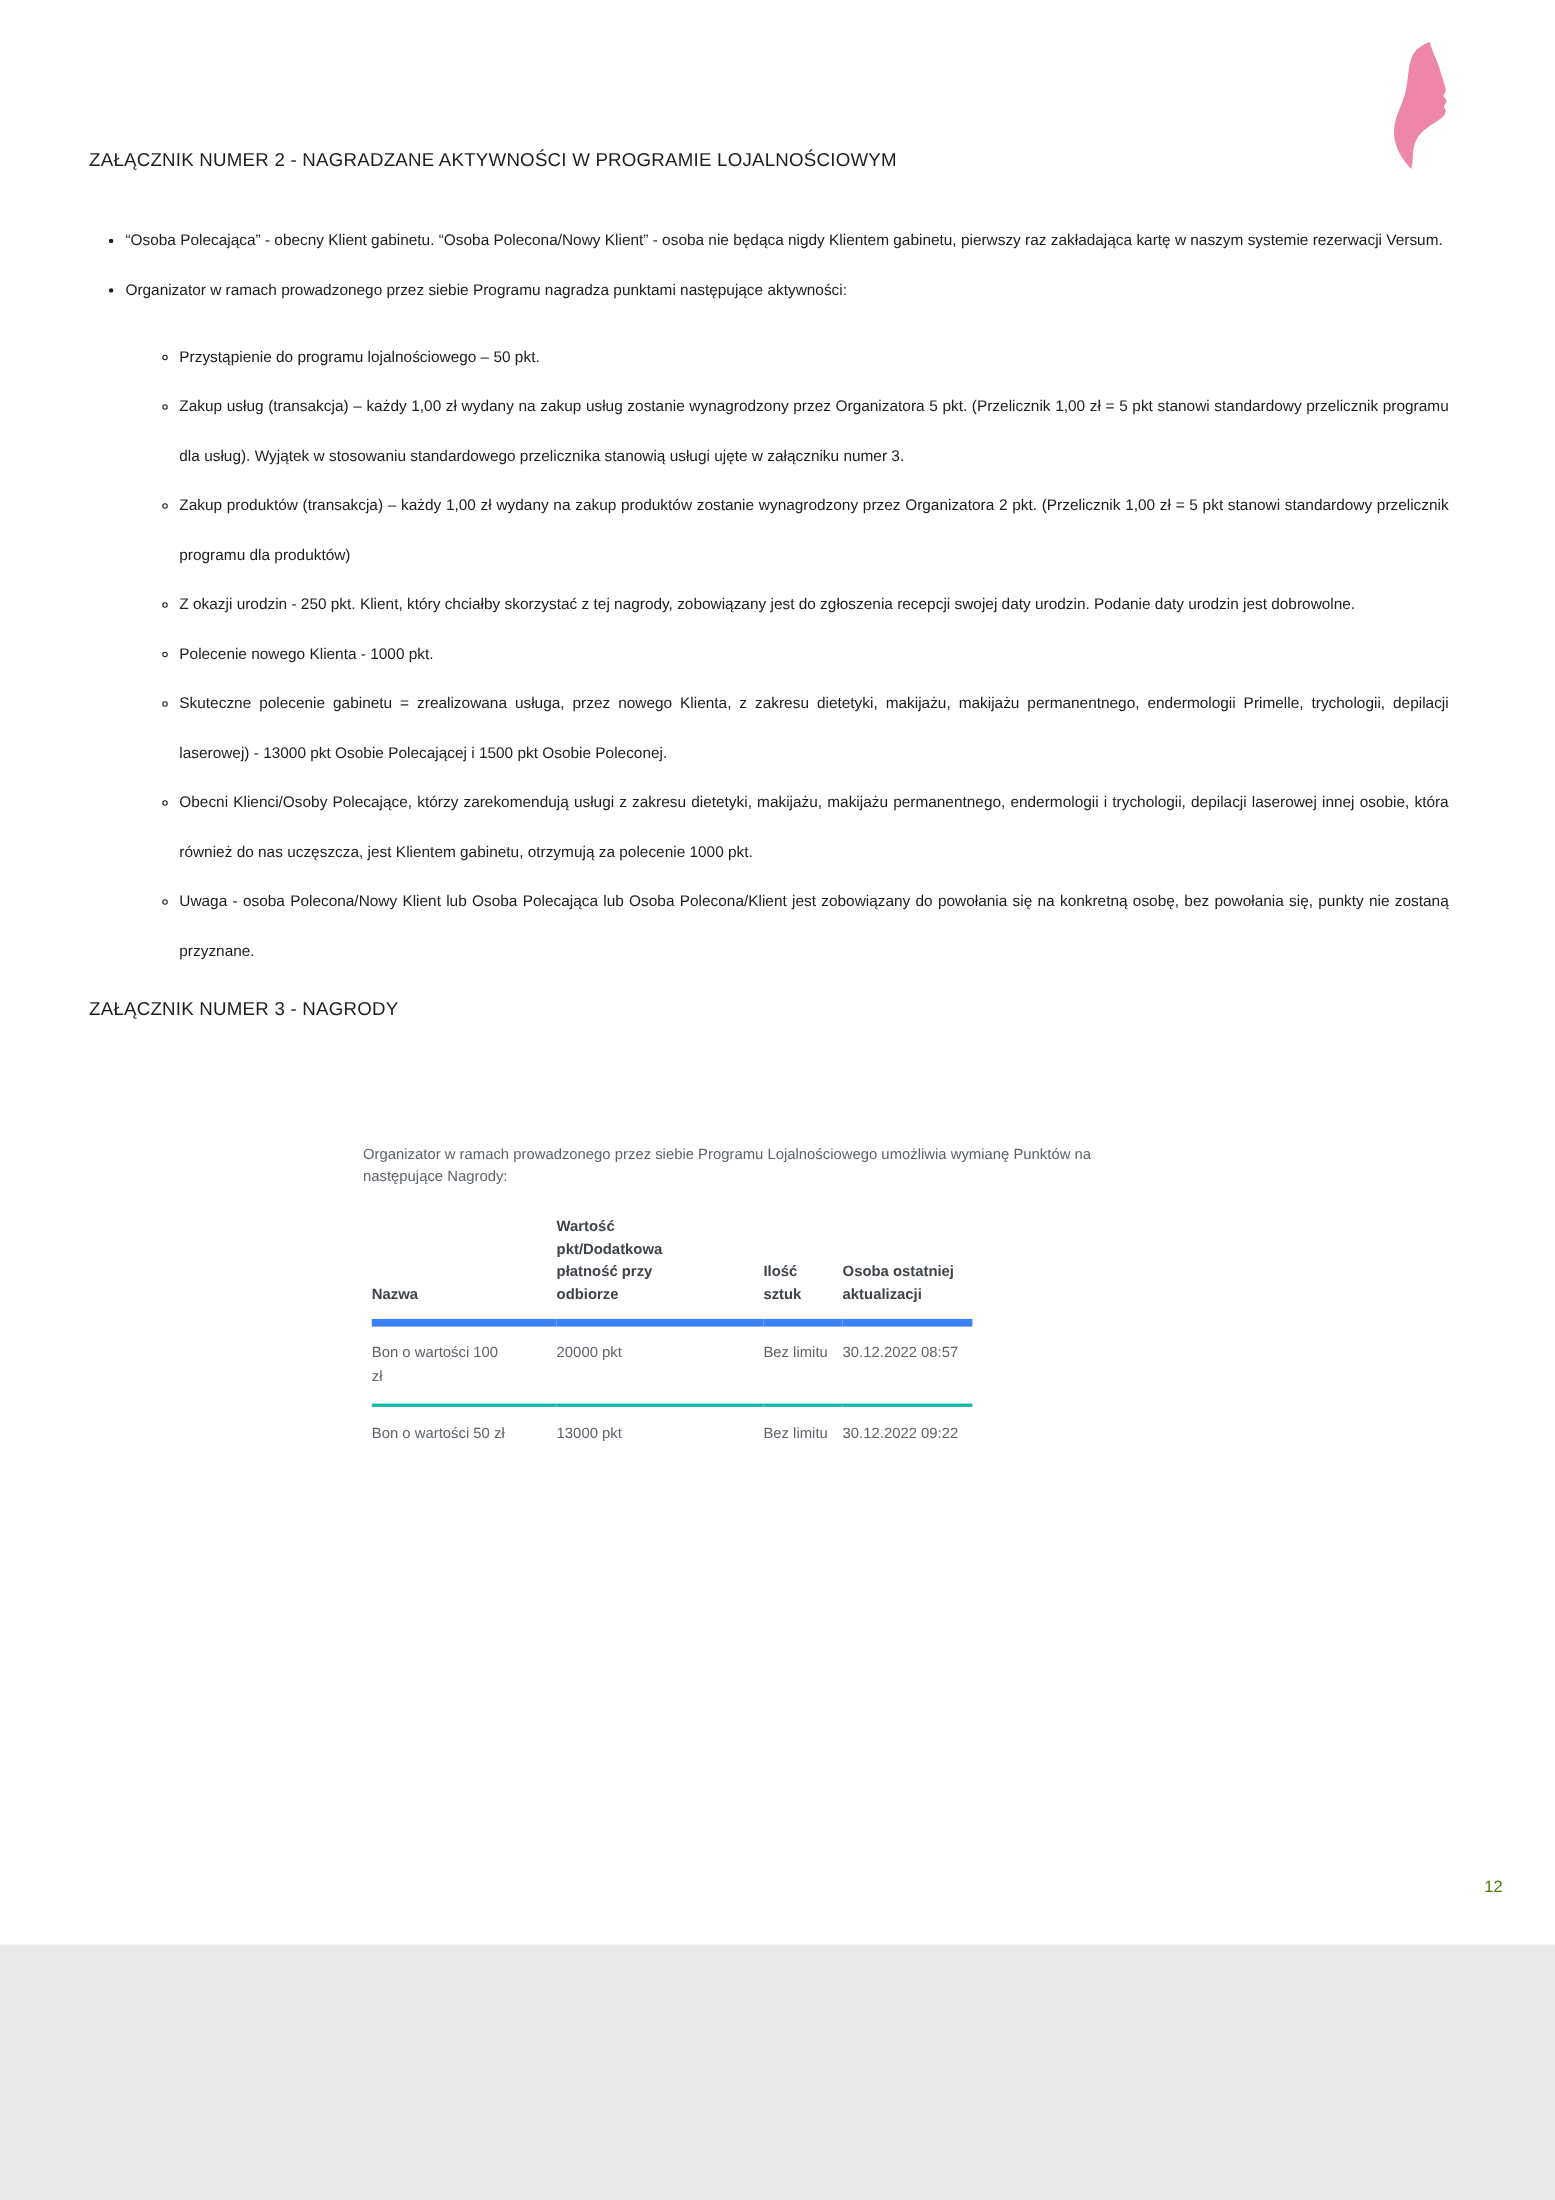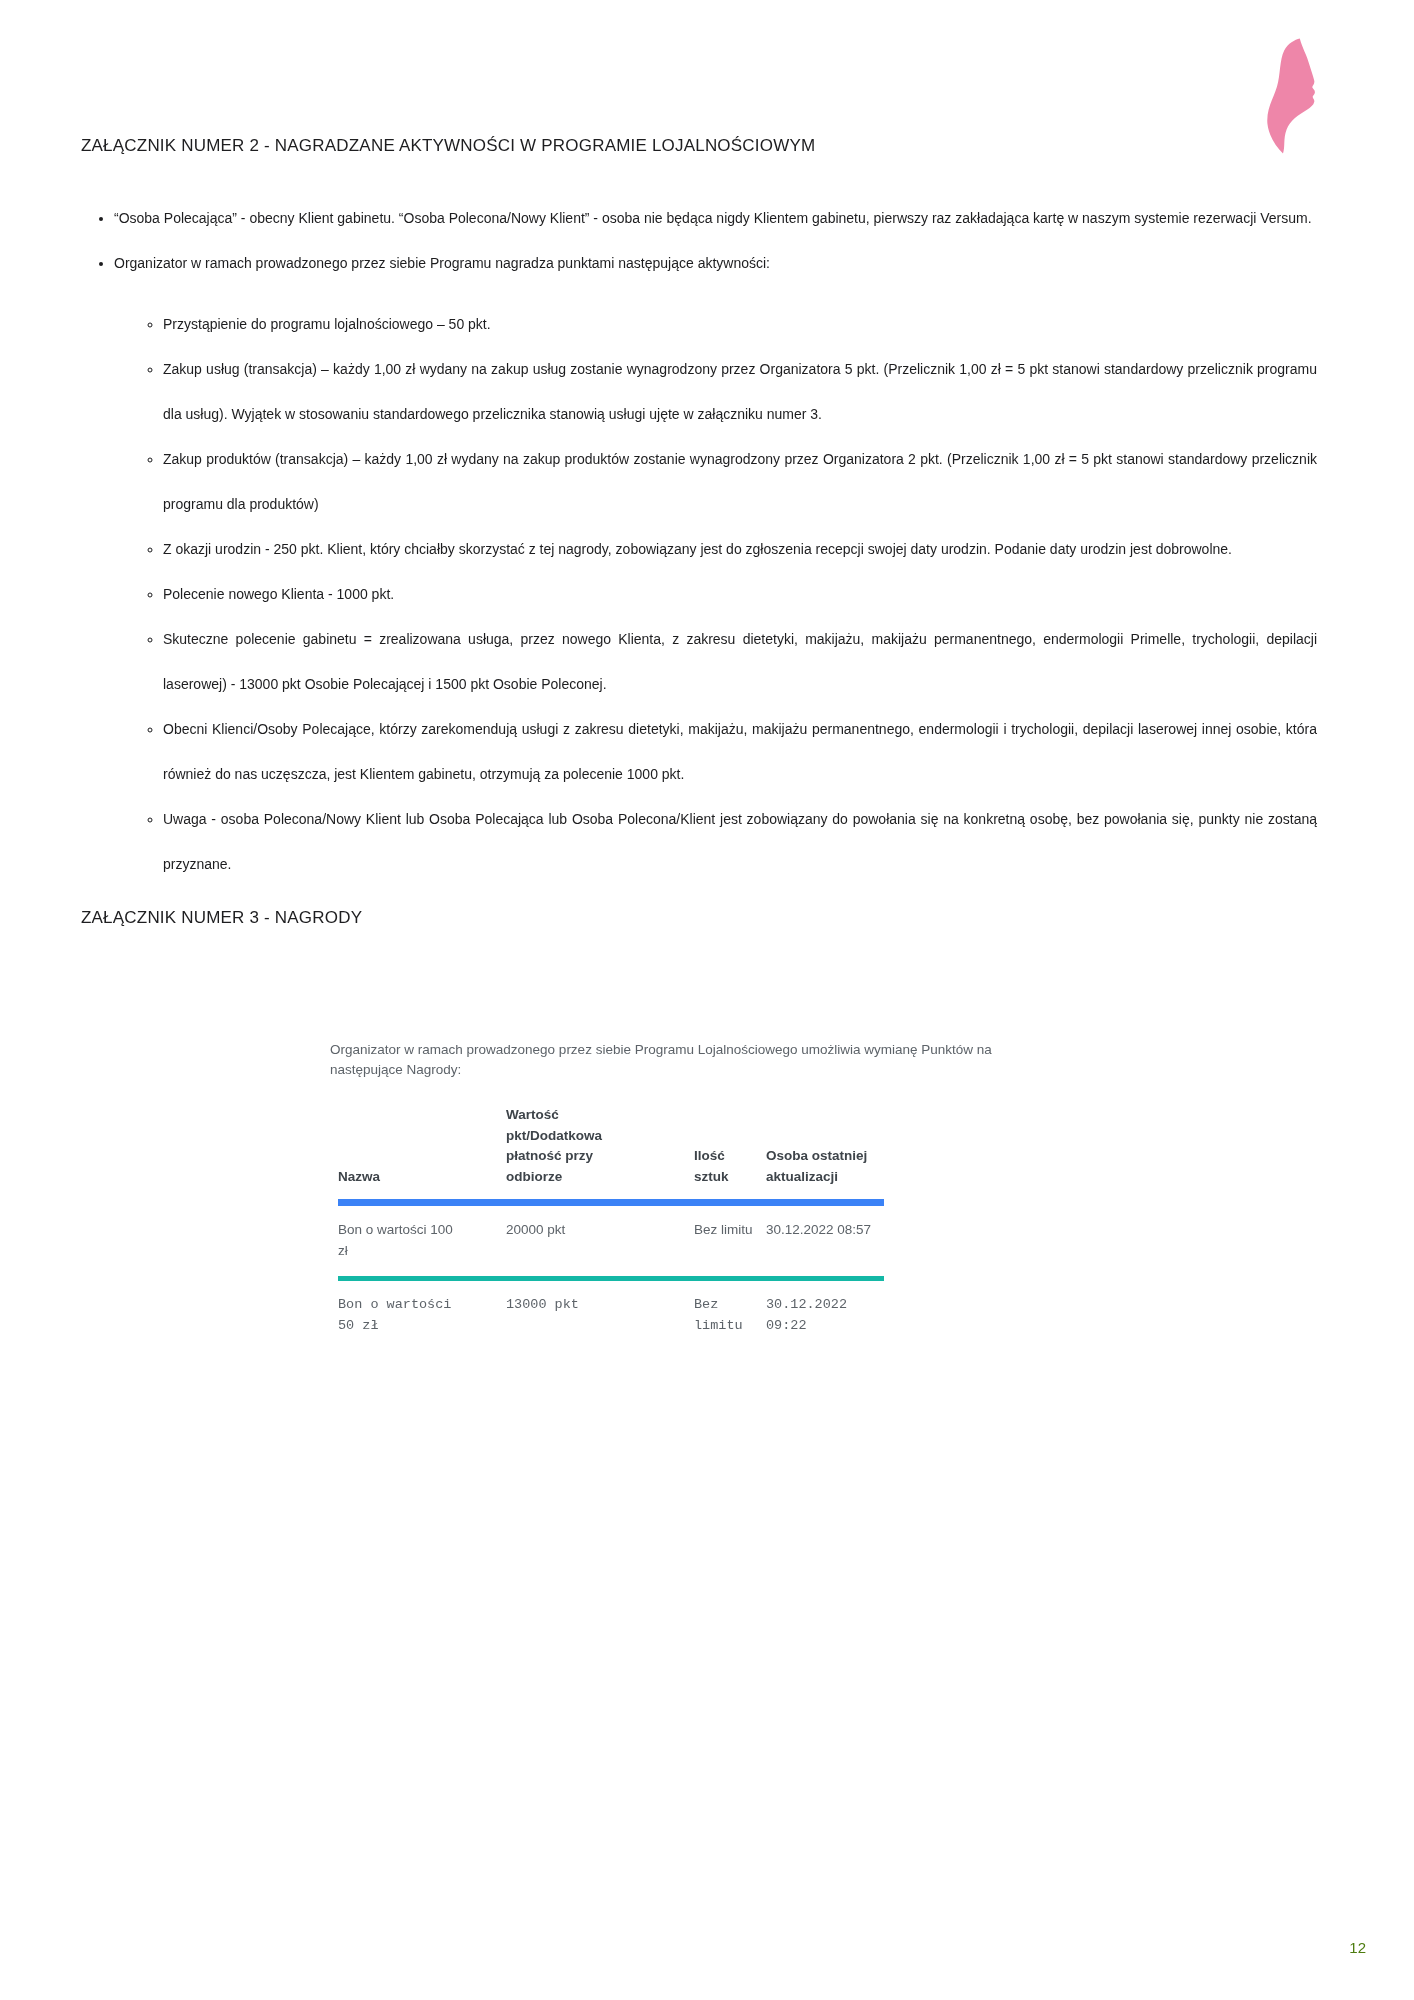--- a/index.html
+++ b/index.html
@@ -1,18 +1,18 @@
 <!DOCTYPE html>
 <html><head>
 <meta charset="utf-8">
 <style>
   html,body{margin:0;padding:0;background:#e9e9e9;}
   .doc{
     position:relative;
-    width:1414px;height:2000px;
+    width:1414px;height:1768px;
     margin:0 auto;
     background:#ffffff;
     font-family:"Liberation Sans","DejaVu Sans",sans-serif;
     color:#1d1d1f;
     overflow:hidden;
   }
   
   .logo{position:absolute;top:36px;left:1242px;width:94px;height:120px;}
   
   .annex2{position:absolute;left:81px;top:136px;width:1252px;}
@@ -54,21 +54,21 @@
     padding:0 12px 12px 0;
     border-bottom:7px solid #3b82f6;
   }
   table.rewards th .hwrap{display:inline-block;max-width:122px;}
   table.rewards td{
     vertical-align:top;
     padding:14px 12px 15px 0;
     color:#5d6369;
   }
   table.rewards td.cell-0{padding-right:40px;margin-left:11px;}
-  table.rewards tbody tr + tr td{border-top:5px solid #14b8a6;font-family:Liberation Mono, monospace;}
+  table.rewards tbody tr + tr td{border-top:3px solid #14b8a6;}
   
   .page-number{
     position:absolute;right:48px;bottom:44px;
     font-size:15px;color:#4d7c0f;
   }
 </style>
 </head>
 <body>
 
 <div class="doc">

